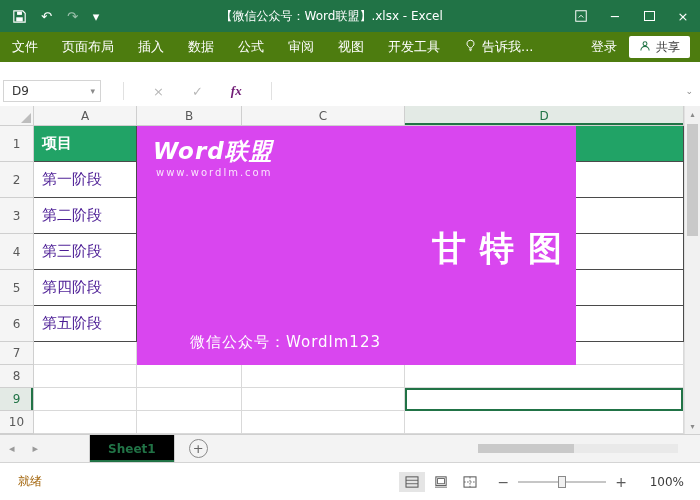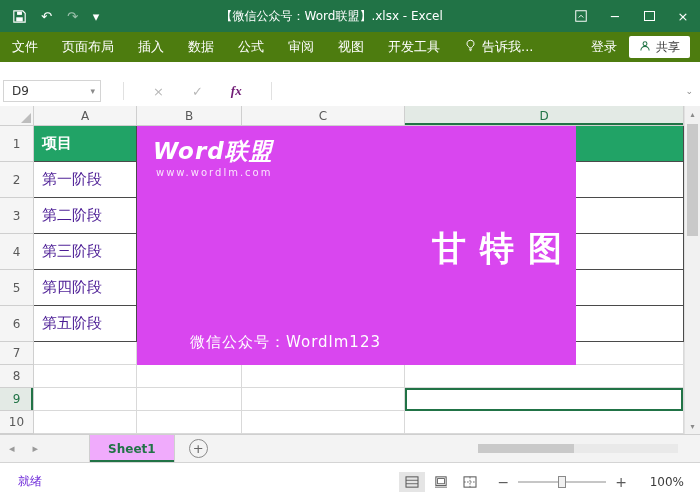--- a/index.html
+++ b/index.html
@@ -85,32 +85,32 @@
            border-left:1px solid #e1e1e1;box-sizing:border-box;}
   .vsbtn{position:absolute;left:0;width:100%;height:16px;display:flex;align-items:center;
          justify-content:center;color:#8a8a8a;font-size:8px;}
   .vsup{top:0;} .vsdn{bottom:0;}
   .vsthumb{position:absolute;left:2px;right:2px;top:18px;height:112px;background:#c9c9c9;}
 
   
   .sheetbar{position:absolute;left:0;top:434px;width:700px;height:28px;background:#f3f3f3;
             border-top:1px solid #cfcfcf;display:flex;align-items:center;box-sizing:border-box;}
   .navarr{color:#9a9a9a;font-size:11px;padding:0 9px;}
-  .sheettab{margin-left:42px;height:100%;background:#f0abfc;color:#217346;font-weight:bold;font-size:12px;
+  .sheettab{margin-left:42px;height:100%;background:#000000;color:#217346;font-weight:bold;font-size:12px;
             display:flex;align-items:center;padding:0 18px;border-left:1px solid #cfcfcf;
             border-right:1px solid #cfcfcf;box-shadow:inset 0 -2px 0 #217346;box-sizing:border-box;}
   .addsheet{width:17px;height:17px;border-radius:50%;border:1px solid #8a8a8a;color:#666;margin-left:14px;
             display:flex;align-items:center;justify-content:center;font-size:13px;line-height:1;}
   .hscroll{margin-left:auto;margin-right:22px;width:200px;height:9px;background:#e9e9e9;position:relative;}
   .hsthumb{position:absolute;left:0;top:0;height:100%;width:96px;background:#c9c9c9;}
 
   
   .statusbar{position:absolute;left:0;top:462px;width:700px;height:38px;background:#fff;
              border-top:1px solid #d4d4d4;display:flex;align-items:center;box-sizing:border-box;}
-  .ready{font-size:12px;color:#6d28d9;padding-left:18px;}
+  .ready{font-size:12px;color:#a16207;padding-left:18px;}
   .views{display:flex;align-items:center;gap:3px;margin-right:8px;}
   .viewbtn{width:26px;height:20px;display:flex;align-items:center;justify-content:center;}
   .viewbtn.on{background:#e5e5e5;}
   .zbtn{color:#595959;font-size:14px;padding:0 7px;}
   .zslider{width:88px;height:2px;background:#c6c6c6;position:relative;margin:0 2px;}
   .zthumb{position:absolute;left:50%;top:-5px;margin-left:-4px;width:8px;height:12px;background:#f1f1f1;
           border:1px solid #8a8a8a;box-sizing:border-box;}
   .zlevel{font-size:12px;color:#3b3b3b;width:50px;text-align:right;padding-right:16px;}
 </style>
 </head>

